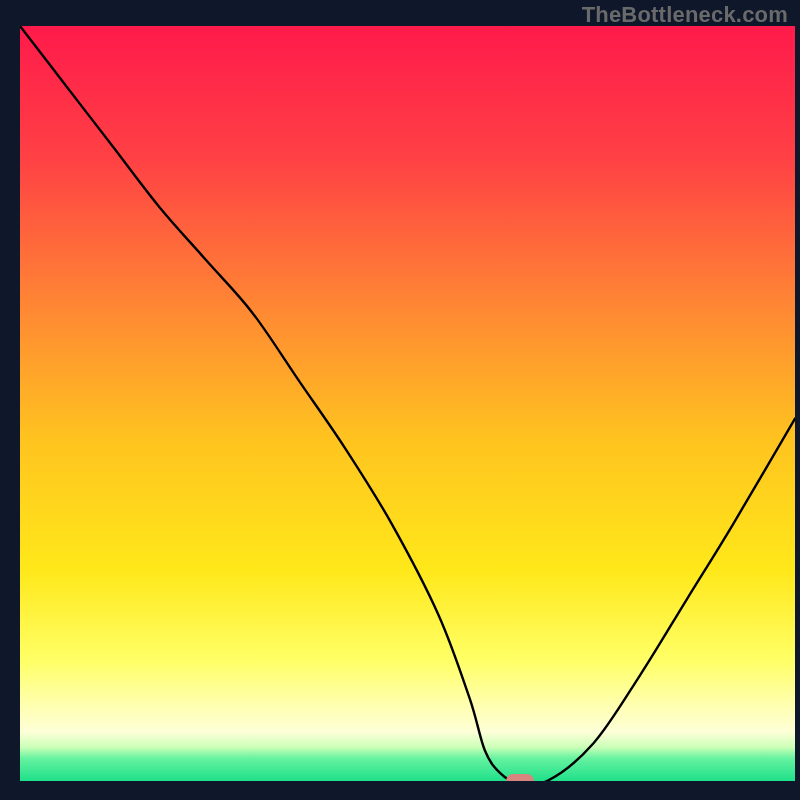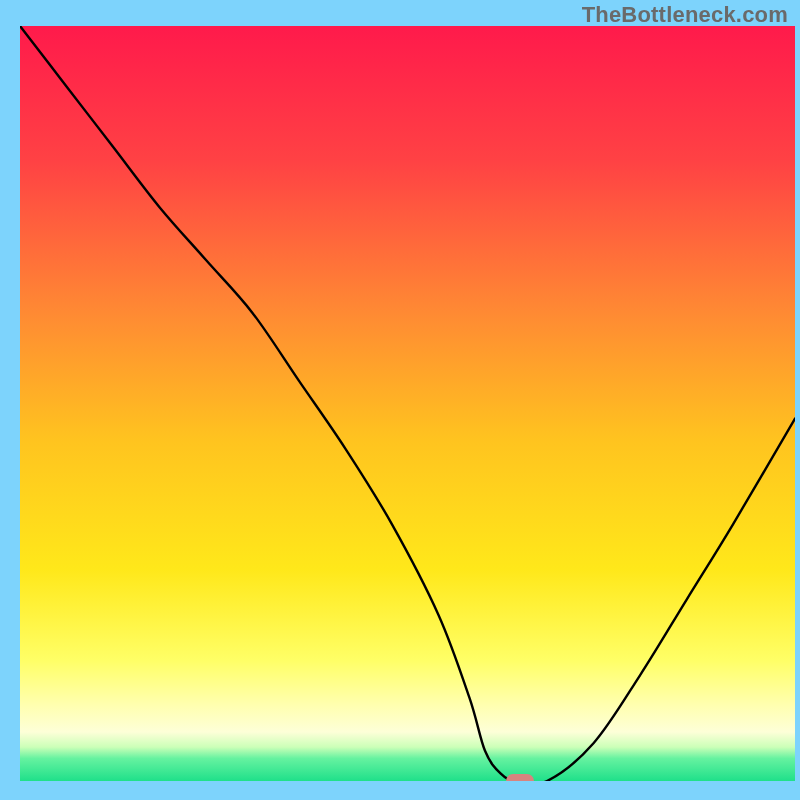--- a/index.html
+++ b/index.html
@@ -7,21 +7,21 @@
     padding: 0;
     width: 800px;
     height: 800px;
     background: #fff;
     font-family: Arial, Helvetica, sans-serif;
   }
   .outer {
     position: relative;
     width: 800px;
     height: 800px;
-    background: #7dd3fc;
+    background: #0f172a;
     text-align: center;
   }
   .watermark {
     position: absolute;
     top: 2px;
     right: 12px;
     color: #6a6a6a;
     font-size: 22px;
     font-weight: 600;
     letter-spacing: 0.2px;

